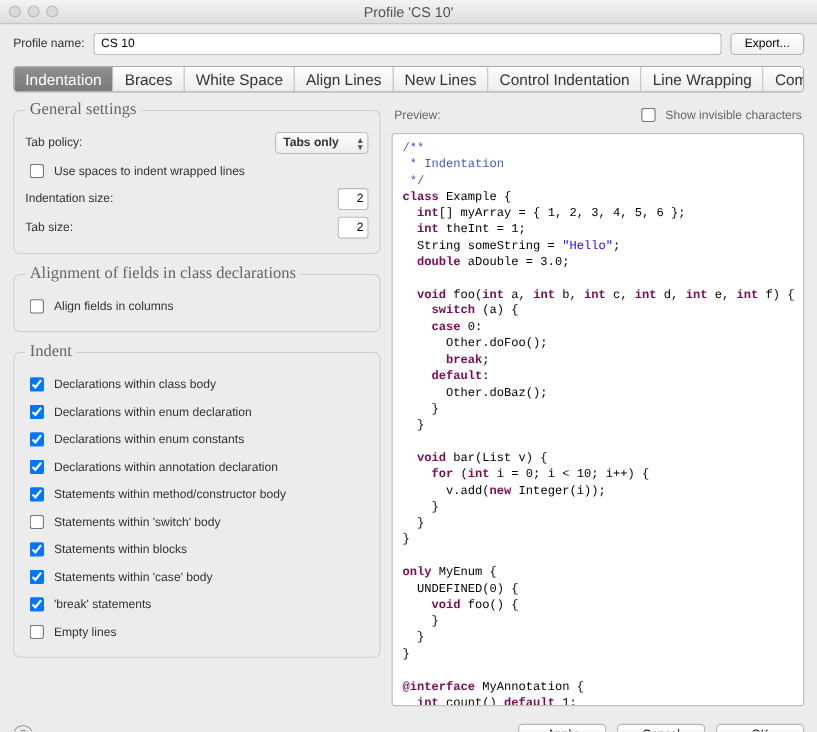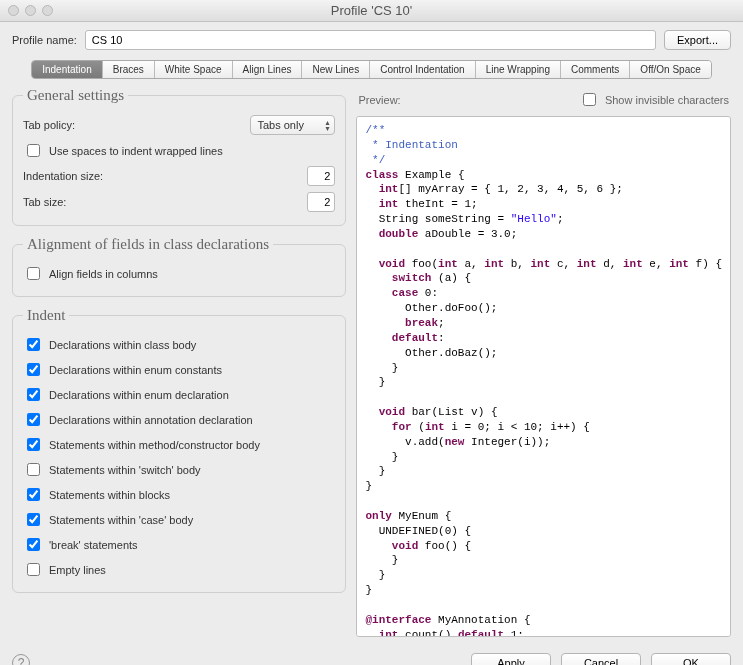--- a/index.html
+++ b/index.html
@@ -68,21 +68,21 @@
     padding: 4px 12px 8px;
   }
   .segmented {
     display: flex;
     border: 1px solid #aaa;
     border-radius: 4px;
     overflow: hidden;
   }
   .segmented .tab {
     padding: 3px 10px;
-    font-size: 10px;
+    font-size: 14px;
     background: linear-gradient(#fdfdfd,#ededed);
     border-right: 1px solid #bbb;
     cursor: pointer;
     white-space: nowrap;
   }
   .segmented .tab:last-child { border-right: none; }
   .segmented .tab.active {
     background: linear-gradient(#8f8f8f,#7a7a7a);
     color: #fff;
   }
@@ -118,20 +118,21 @@
     height: 20px;
     border: 1px solid #bbb;
     border-radius: 4px;
     background: linear-gradient(#fdfdfd,#ededed);
     font-size: 11px;
     padding: 0 16px 0 6px;
     display: flex;
     align-items: center;
     position: relative;
     cursor: pointer;
+    font-weight: bold;
   }
   .select .caret {
     position: absolute;
     right: 5px; top: 4px;
     font-size: 8px;
     line-height: 6px;
     color: #555;
   }
   .num-input {
     width: 28px;
@@ -265,25 +266,25 @@
 
     <fieldset class="group">
       <legend>Indent</legend>
       <div id="indent-items">
           <div class="chk-row">
             <input type="checkbox" checked="" style="">
             <span>Declarations within class body</span>
           </div>
           <div class="chk-row">
             <input type="checkbox" checked="" style="">
+            <span>Declarations within enum declaration</span>
+          </div>
+          <div class="chk-row">
+            <input type="checkbox" checked="" style="">
             <span>Declarations within enum constants</span>
-          </div>
-          <div class="chk-row">
-            <input type="checkbox" checked="" style="">
-            <span>Declarations within enum declaration</span>
           </div>
           <div class="chk-row">
             <input type="checkbox" checked="" style="">
             <span>Declarations within annotation declaration</span>
           </div>
           <div class="chk-row">
             <input type="checkbox" checked="" style="">
             <span>Statements within method/constructor body</span>
           </div>
           <div class="chk-row">

